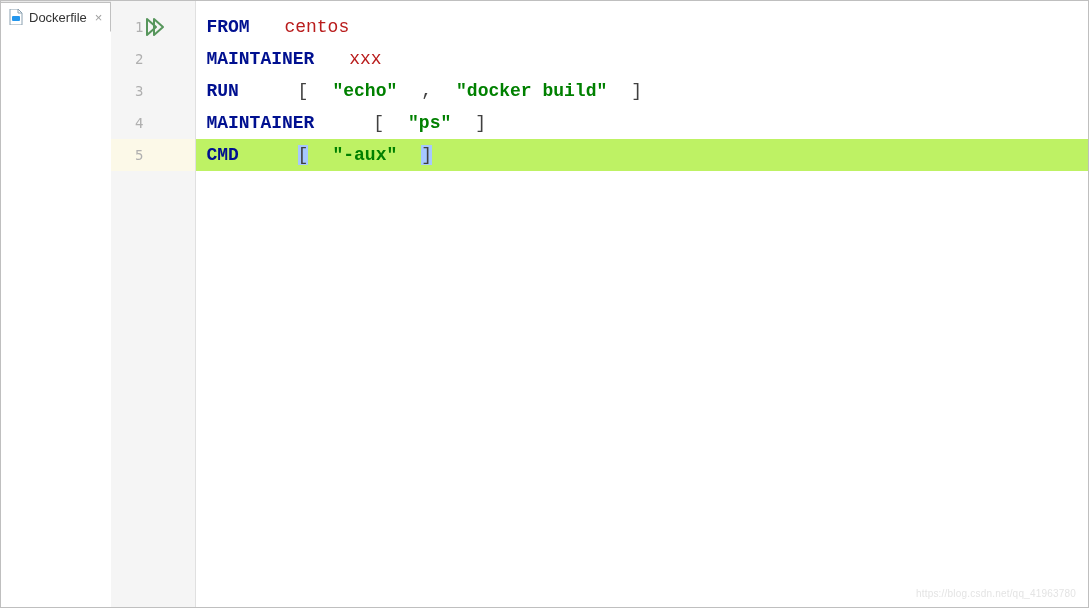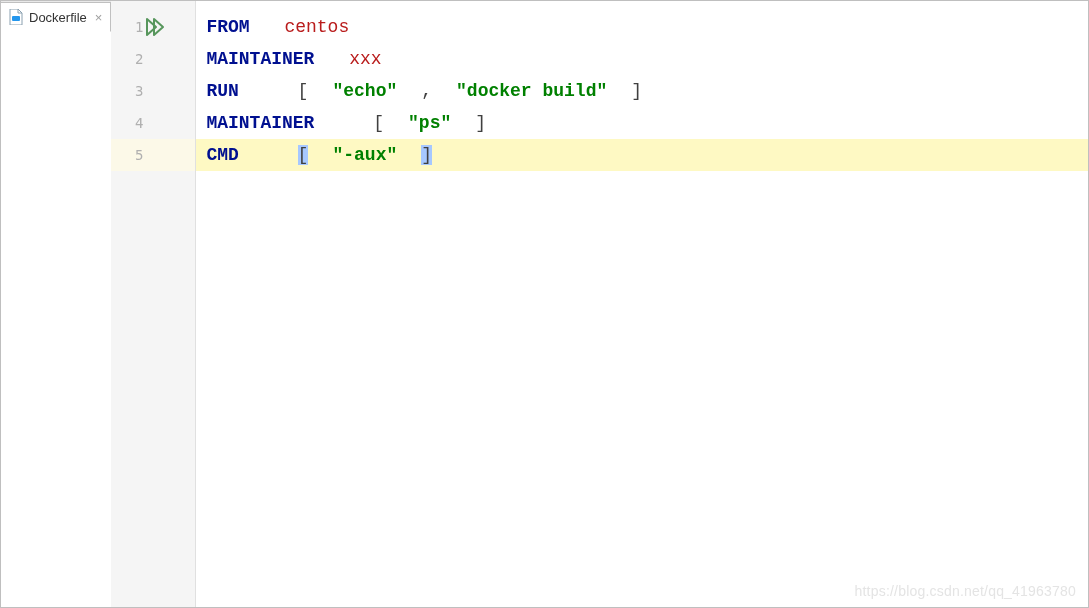--- a/index.html
+++ b/index.html
@@ -104,34 +104,34 @@
   }
   .code-line {
     height: 32px;
     padding-left: 10px;
     display: flex;
     align-items: center;
     white-space: pre;
     gap: 24px;
   }
   .code-line.current {
-    background: #fef9c3;
+    background: #bef264;
   }
   .kw { color: #001090; font-weight: bold; }
   .id { color: #b91c1c; text-align: right; }
   .str { color: #008000; font-weight: bold; }
   .br { color: #404040; }
   .sel { background: #a6c8ff; }
   .watermark {
     position: absolute;
     right: 12px;
     bottom: 8px;
     color: #e4e4e4;
     font-family: Arial, sans-serif;
-    font-size: 14px;
+    font-size: 10px;
     letter-spacing: 0.2px;
     pointer-events: none;
   }
 </style>
 </head>
 <body>
 
 <div class="window">
 
   <div class="tab-bar">

